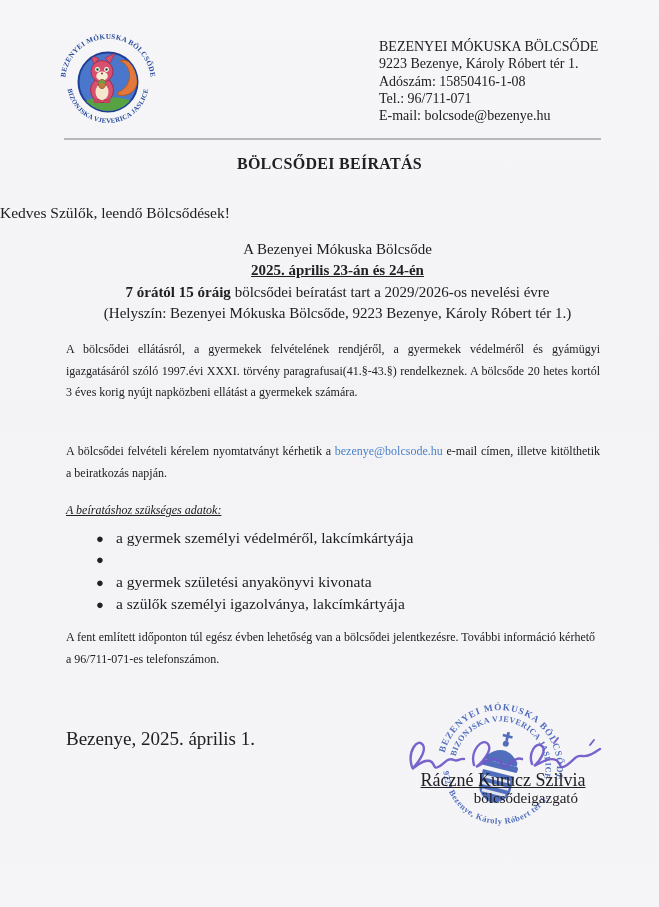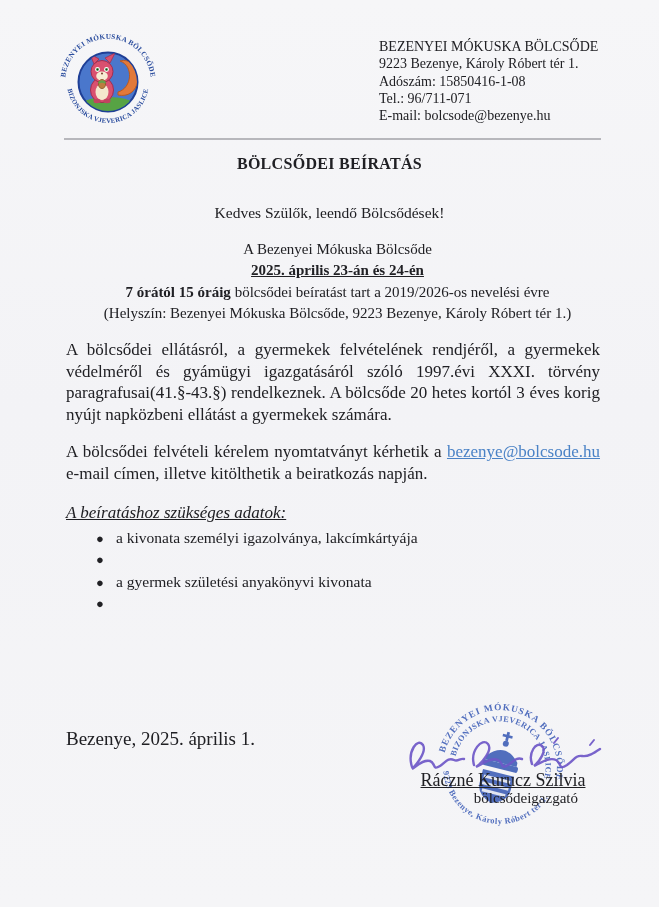--- a/index.html
+++ b/index.html
@@ -11,32 +11,32 @@
     color:#202024;
     overflow:hidden;
   }
   .abs{position:absolute;}
   
   .logo{left:56px;top:30px;width:104px;height:104px;}
   .contact{left:379px;top:38px;font-size:14px;line-height:17.3px;white-space:nowrap;}
   .rule{top:138px;left:64px;width:537px;height:1.5px;background:#b7b7bc;}
   
   .title{top:155px;left:0;width:100%;text-align:center;font-size:16px;font-weight:bold;letter-spacing:0.3px;margin:0;}
-  .greeting{top:204px;left:0;width:100%;text-align:center;font-size:15.5px;}
+  .greeting{top:204px;left:0;width:100%;text-align:left;font-size:15.5px;}
   .announce{top:239px;left:8px;width:100%;text-align:center;font-size:15px;line-height:21.4px;}
   .bold{font-weight:bold;}
   .underline{text-decoration:underline;}
   .italic{font-style:italic;}
   
-  .para{left:66px;width:534px;font-size:17px;line-height:21.7px;margin:0;}
+  .para{left:66px;width:534px;font-size:12px;line-height:21.7px;margin:0;}
   .justify{text-align:justify;}
   .para1{top:339px;}
   .para2{top:441px;}
-  .link{color:#4a82c6;text-decoration:underline;cursor:pointer;}
-  .list-head{top:503px;left:66px;font-size:17px;}
+  .link{color:#4a82c6;cursor:pointer;}
+  .list-head{top:503px;left:66px;font-size:12px;}
   .list{top:527px;left:96px;width:480px;font-size:15.5px;line-height:21.4px;}
   .list-row{display:flex;align-items:baseline;}
   .bullet{width:20px;flex:0 0 20px;font-size:13px;}
   .closing{top:627px;}
   .dateline{top:728px;left:66px;font-size:19px;}
   
   .stamp{left:424px;top:691px;width:152px;height:152px;z-index:1;}
   .sig-name{left:408px;top:770px;width:190px;text-align:center;font-size:18px;z-index:2;}
   .sig-name span{text-decoration:underline;}
   .sig-role{left:388px;top:790px;width:190px;text-align:right;font-size:15px;z-index:2;}
@@ -98,47 +98,49 @@
 
   <div class="abs rule"></div>
 
   <h1 class="abs title">BÖLCSŐDEI BEÍRATÁS</h1>
 
   <div class="abs greeting">Kedves Szülők, leendő Bölcsődések!</div>
 
   <div class="abs announce">
     <div>A Bezenyei Mókuska Bölcsőde</div>
     <div class="bold underline">2025. április 23-án és 24-én</div>
-    <div><span class="bold">7 órától 15 óráig</span><span> bölcsődei beíratást tart a 2019/2026-os nevelési évre</span></div>
+    <div><span class="bold">7 órától 15 óráig</span><span> bölcsődei beíratást tart a 2029/2026-os nevelési évre</span></div>
     <div>(Helyszín: Bezenyei Mókuska Bölcsőde, 9223 Bezenye, Károly Róbert tér 1.)</div>
   </div>
 
   <p class="abs para para1 justify">A bölcsődei ellátásról, a gyermekek felvételének rendjéről, a gyermekek védelméről és gyámügyi igazgatásáról szóló 1997.évi XXXI. törvény paragrafusai(41.§-43.§) rendelkeznek. A bölcsőde 20 hetes kortól 3 éves korig nyújt napközbeni ellátást a gyermekek számára.</p>
 
   <p class="abs para para2 justify"><span>A bölcsődei felvételi kérelem nyomtatványt kérhetik a </span><a class="link">bezenye@bolcsode.hu</a><span> e-mail címen, illetve kitölthetik a beiratkozás napján.</span></p>
 
   <div class="abs list-head italic underline">A beíratáshoz szükséges adatok:</div>
 
   <div class="abs list">
     <div class="list-row">
         <span class="bullet">●</span>
-        <span>a kivonata személyi igazolványa, lakcímkártyája</span>
+        <span>a gyermek személyi védelméről, lakcímkártyája</span>
       </div>
     <div class="list-row">
         <span class="bullet">●</span>
       </div>
     <div class="list-row">
         <span class="bullet">●</span>
         <span>a gyermek születési anyakönyvi kivonata</span>
       </div>
     <div class="list-row">
         <span class="bullet">●</span>
+        <span>a szülők személyi igazolványa, lakcímkártyája</span>
       </div>
   </div>
 
+  <p class="abs para closing">A fent említett időponton túl egész évben lehetőség van a bölcsődei jelentkezésre. További információ kérhető a 96/711-071-es telefonszámon.</p>
 
   <div class="abs dateline">Bezenye, 2025. április 1.</div>
 
   <svg class="abs stamp" viewBox="0 0 152 152">
     <defs>
       <path id="stampArcTop" d="M 24.3,100.1 A 57,57 0 1 1 127.7,100.1" fill="none"></path>
       <path id="stampArcMid" d="M 34.8,95.2 A 45.5,45.5 0 1 1 117.2,95.2" fill="none"></path>
       <path id="stampArcBottom" d="M 22.4,56.5 A 57,57 0 1 0 129.6,56.5" fill="none"></path>
     </defs>
     <g transform="rotate(14 76 76)" opacity="0.88">

